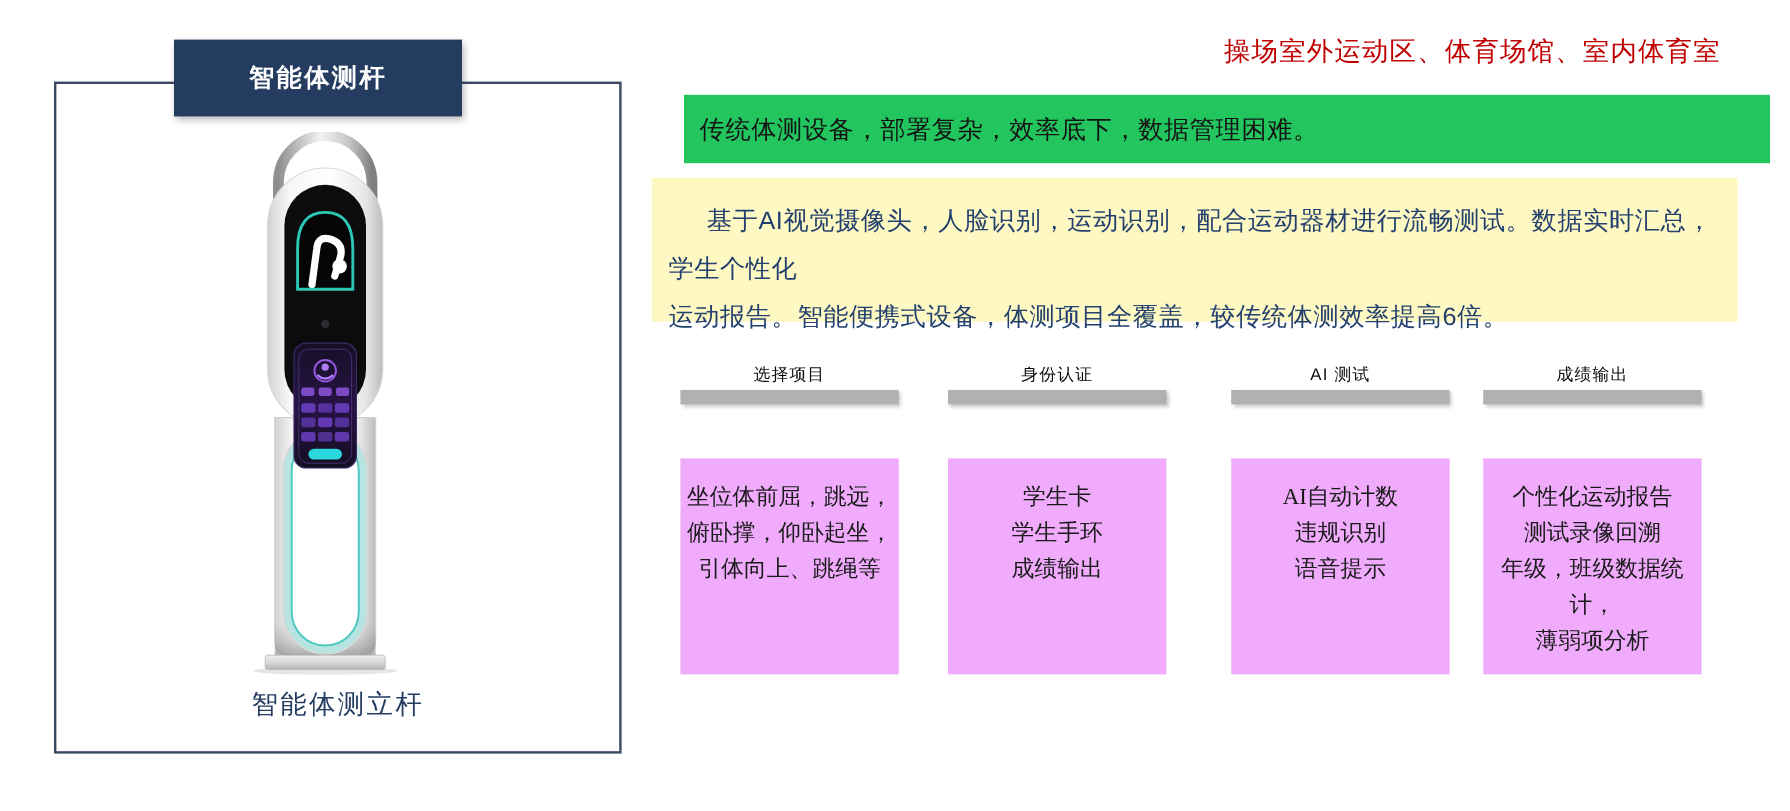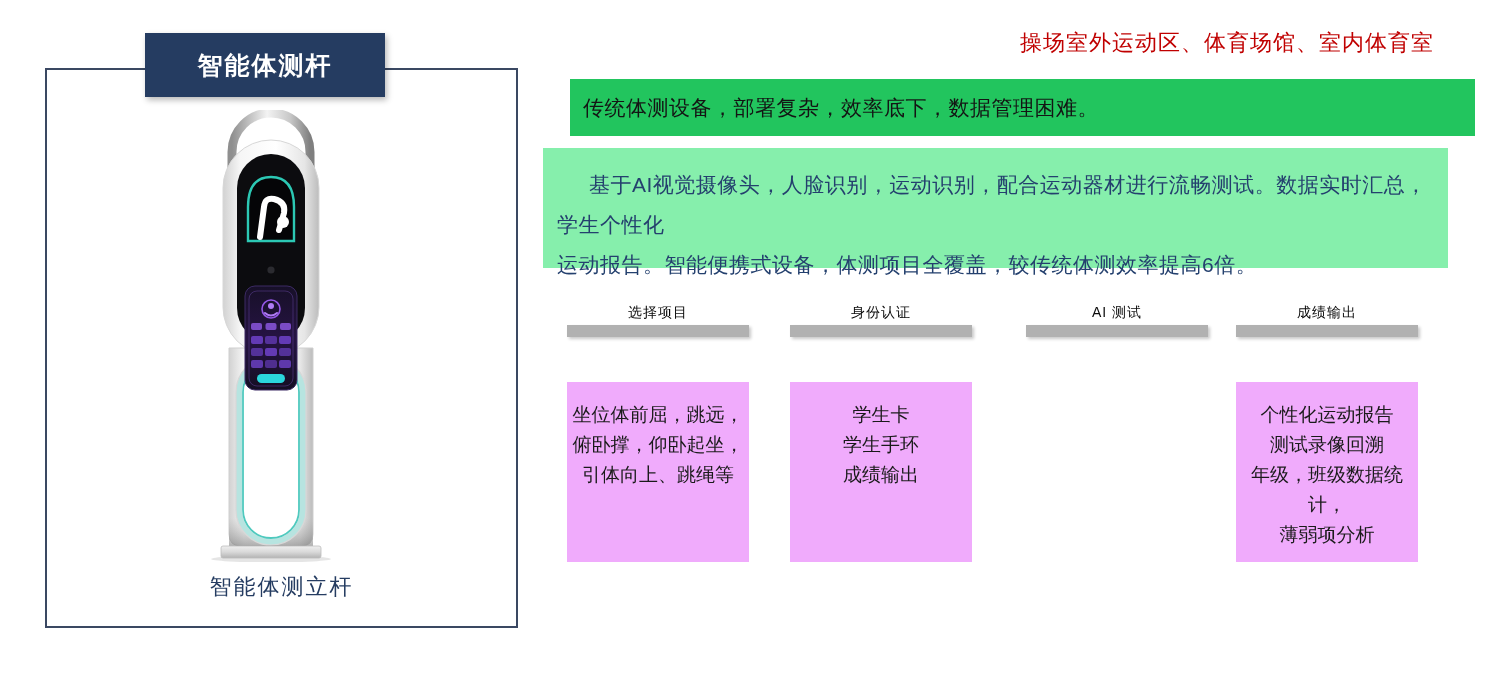--- a/index.html
+++ b/index.html
@@ -12,39 +12,39 @@
     font-size:22px; font-weight:normal; color:#c00000; letter-spacing:1px;
   }
 
   
   .product-box {
     position:absolute; left:45px; top:68px; width:473px; height:560px;
     border:2px solid #3a4862; background:#ffffff;
   }
   .product-banner {
     position:absolute; left:145px; top:33px; width:240px; height:64px;
-    background:#253c61; color:#ffffff; font-size:25px; font-weight:bold;
+    background:#253c61; color:#ffffff; font-size:21px; font-weight:bold;
     display:flex; align-items:center; justify-content:center;
     letter-spacing:2px; box-shadow:2px 3px 6px rgba(0,0,0,0.28); z-index:3;
   }
   .device-wrap { position:absolute; left:201px; top:110px; width:140px; height:452px; z-index:2; }
   .product-caption {
     position:absolute; left:45px; top:572px; width:473px; text-align:center;
     color:#253c61; font-size:22px; letter-spacing:2px; z-index:2;
   }
 
   
   .problem-bar {
     position:absolute; left:570px; top:68px; width:905px; height:57px;
     background:#22c55e; display:flex; align-items:center;
     padding-left:13px; font-size:21px; color:#141414; letter-spacing:0.5px;margin-top:11px;
   }
   .solution-box {
     position:absolute; left:543px; top:148px; width:905px; height:120px;
-    background:#86efac; color:#24406e; font-size:21px;
+    background:#fef9c3; color:#24406e; font-size:21px;
     padding:17px 18px 0 14px; line-height:40px; letter-spacing:0.5px;
   }
   .solution-box .line:first-child { text-indent:32px; }
 
   
   .step { position:absolute; top:300px; width:182px; }
   .step-1 { left:567px; } .step-2 { left:790px; } .step-3 { left:1013px;margin-left:13px; } .step-4 { left:1236px; }
   .step-title {
     height:25px; line-height:25px; text-align:center;
     font-size:14px; color:#0a0a0a; letter-spacing:1px;
@@ -181,20 +181,25 @@
     <div class="step-items">
         <div class="line">学生卡</div>
         <div class="line">学生手环</div>
         <div class="line">成绩输出</div>
       </div>
   </div>
 
   <div class="step step-3">
     <div class="step-title">AI 测试</div>
     <div class="step-underline"></div>
+    <div class="step-items">
+        <div class="line">AI自动计数</div>
+        <div class="line">违规识别</div>
+        <div class="line">语音提示</div>
+      </div>
   </div>
 
   <div class="step step-4">
     <div class="step-title">成绩输出</div>
     <div class="step-underline"></div>
     <div class="step-items">
         <div class="line">个性化运动报告</div>
         <div class="line">测试录像回溯</div>
         <div class="line">年级，班级数据统计，</div>
         <div class="line">薄弱项分析</div>

